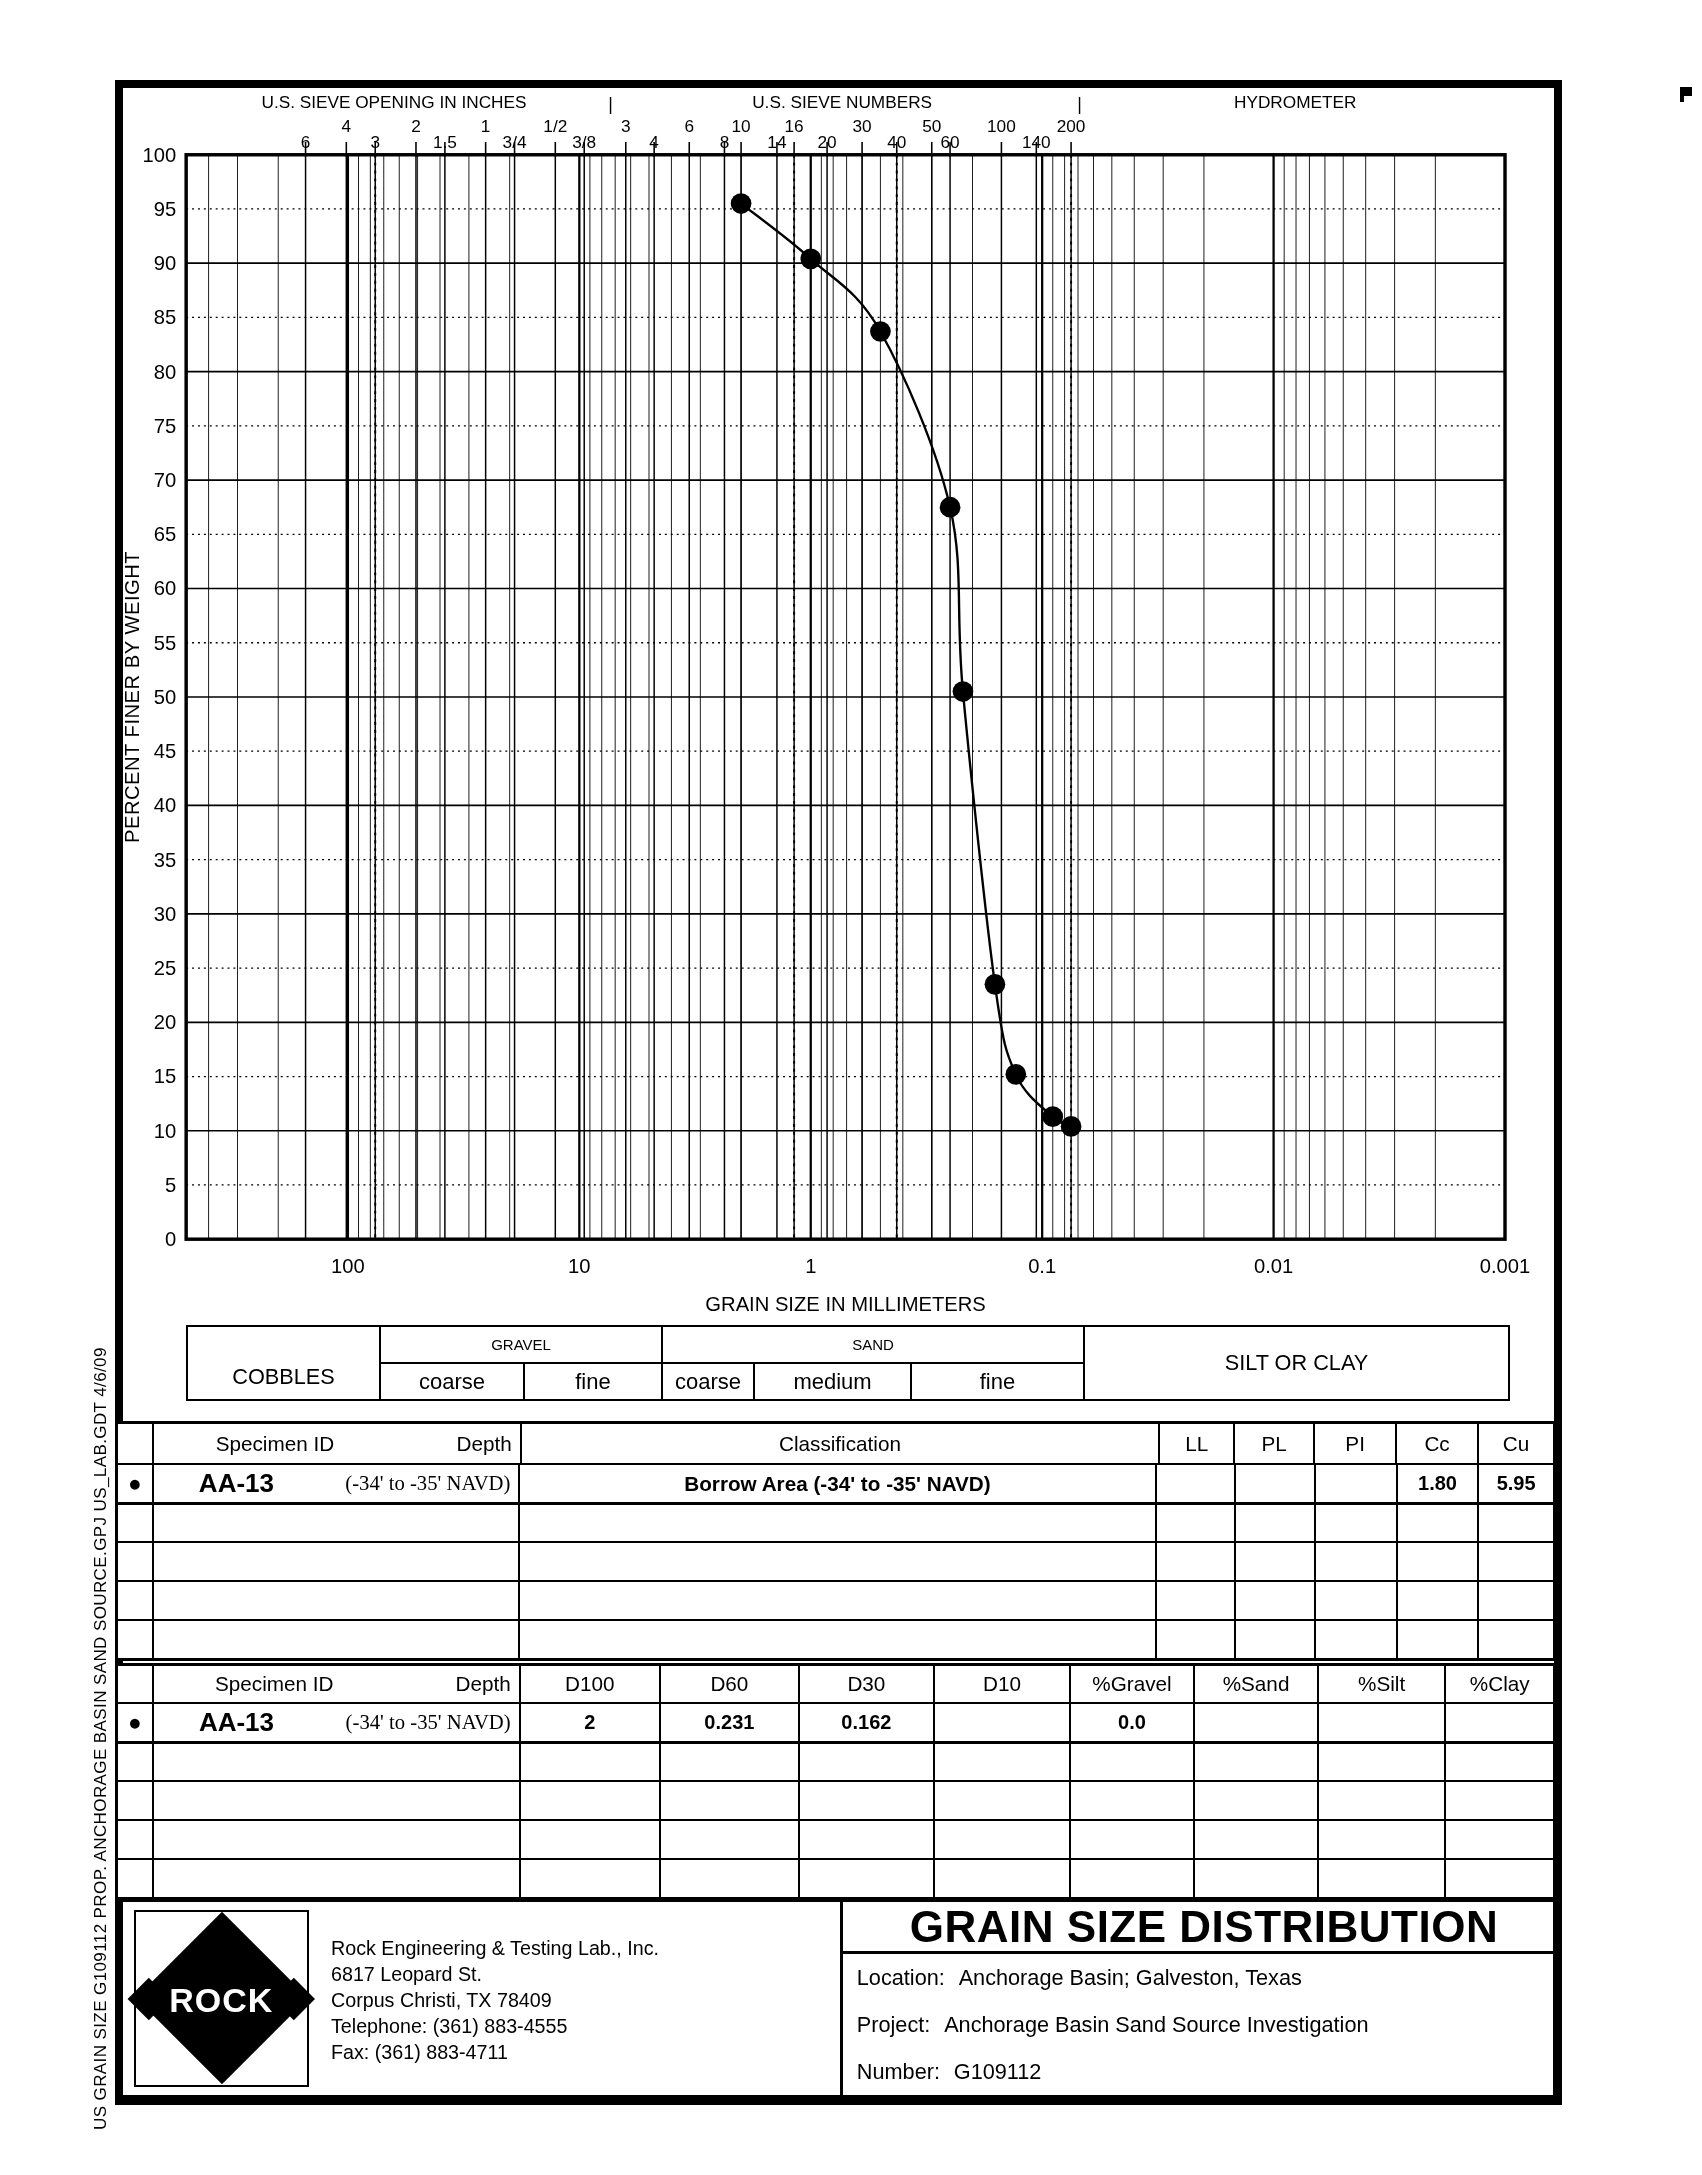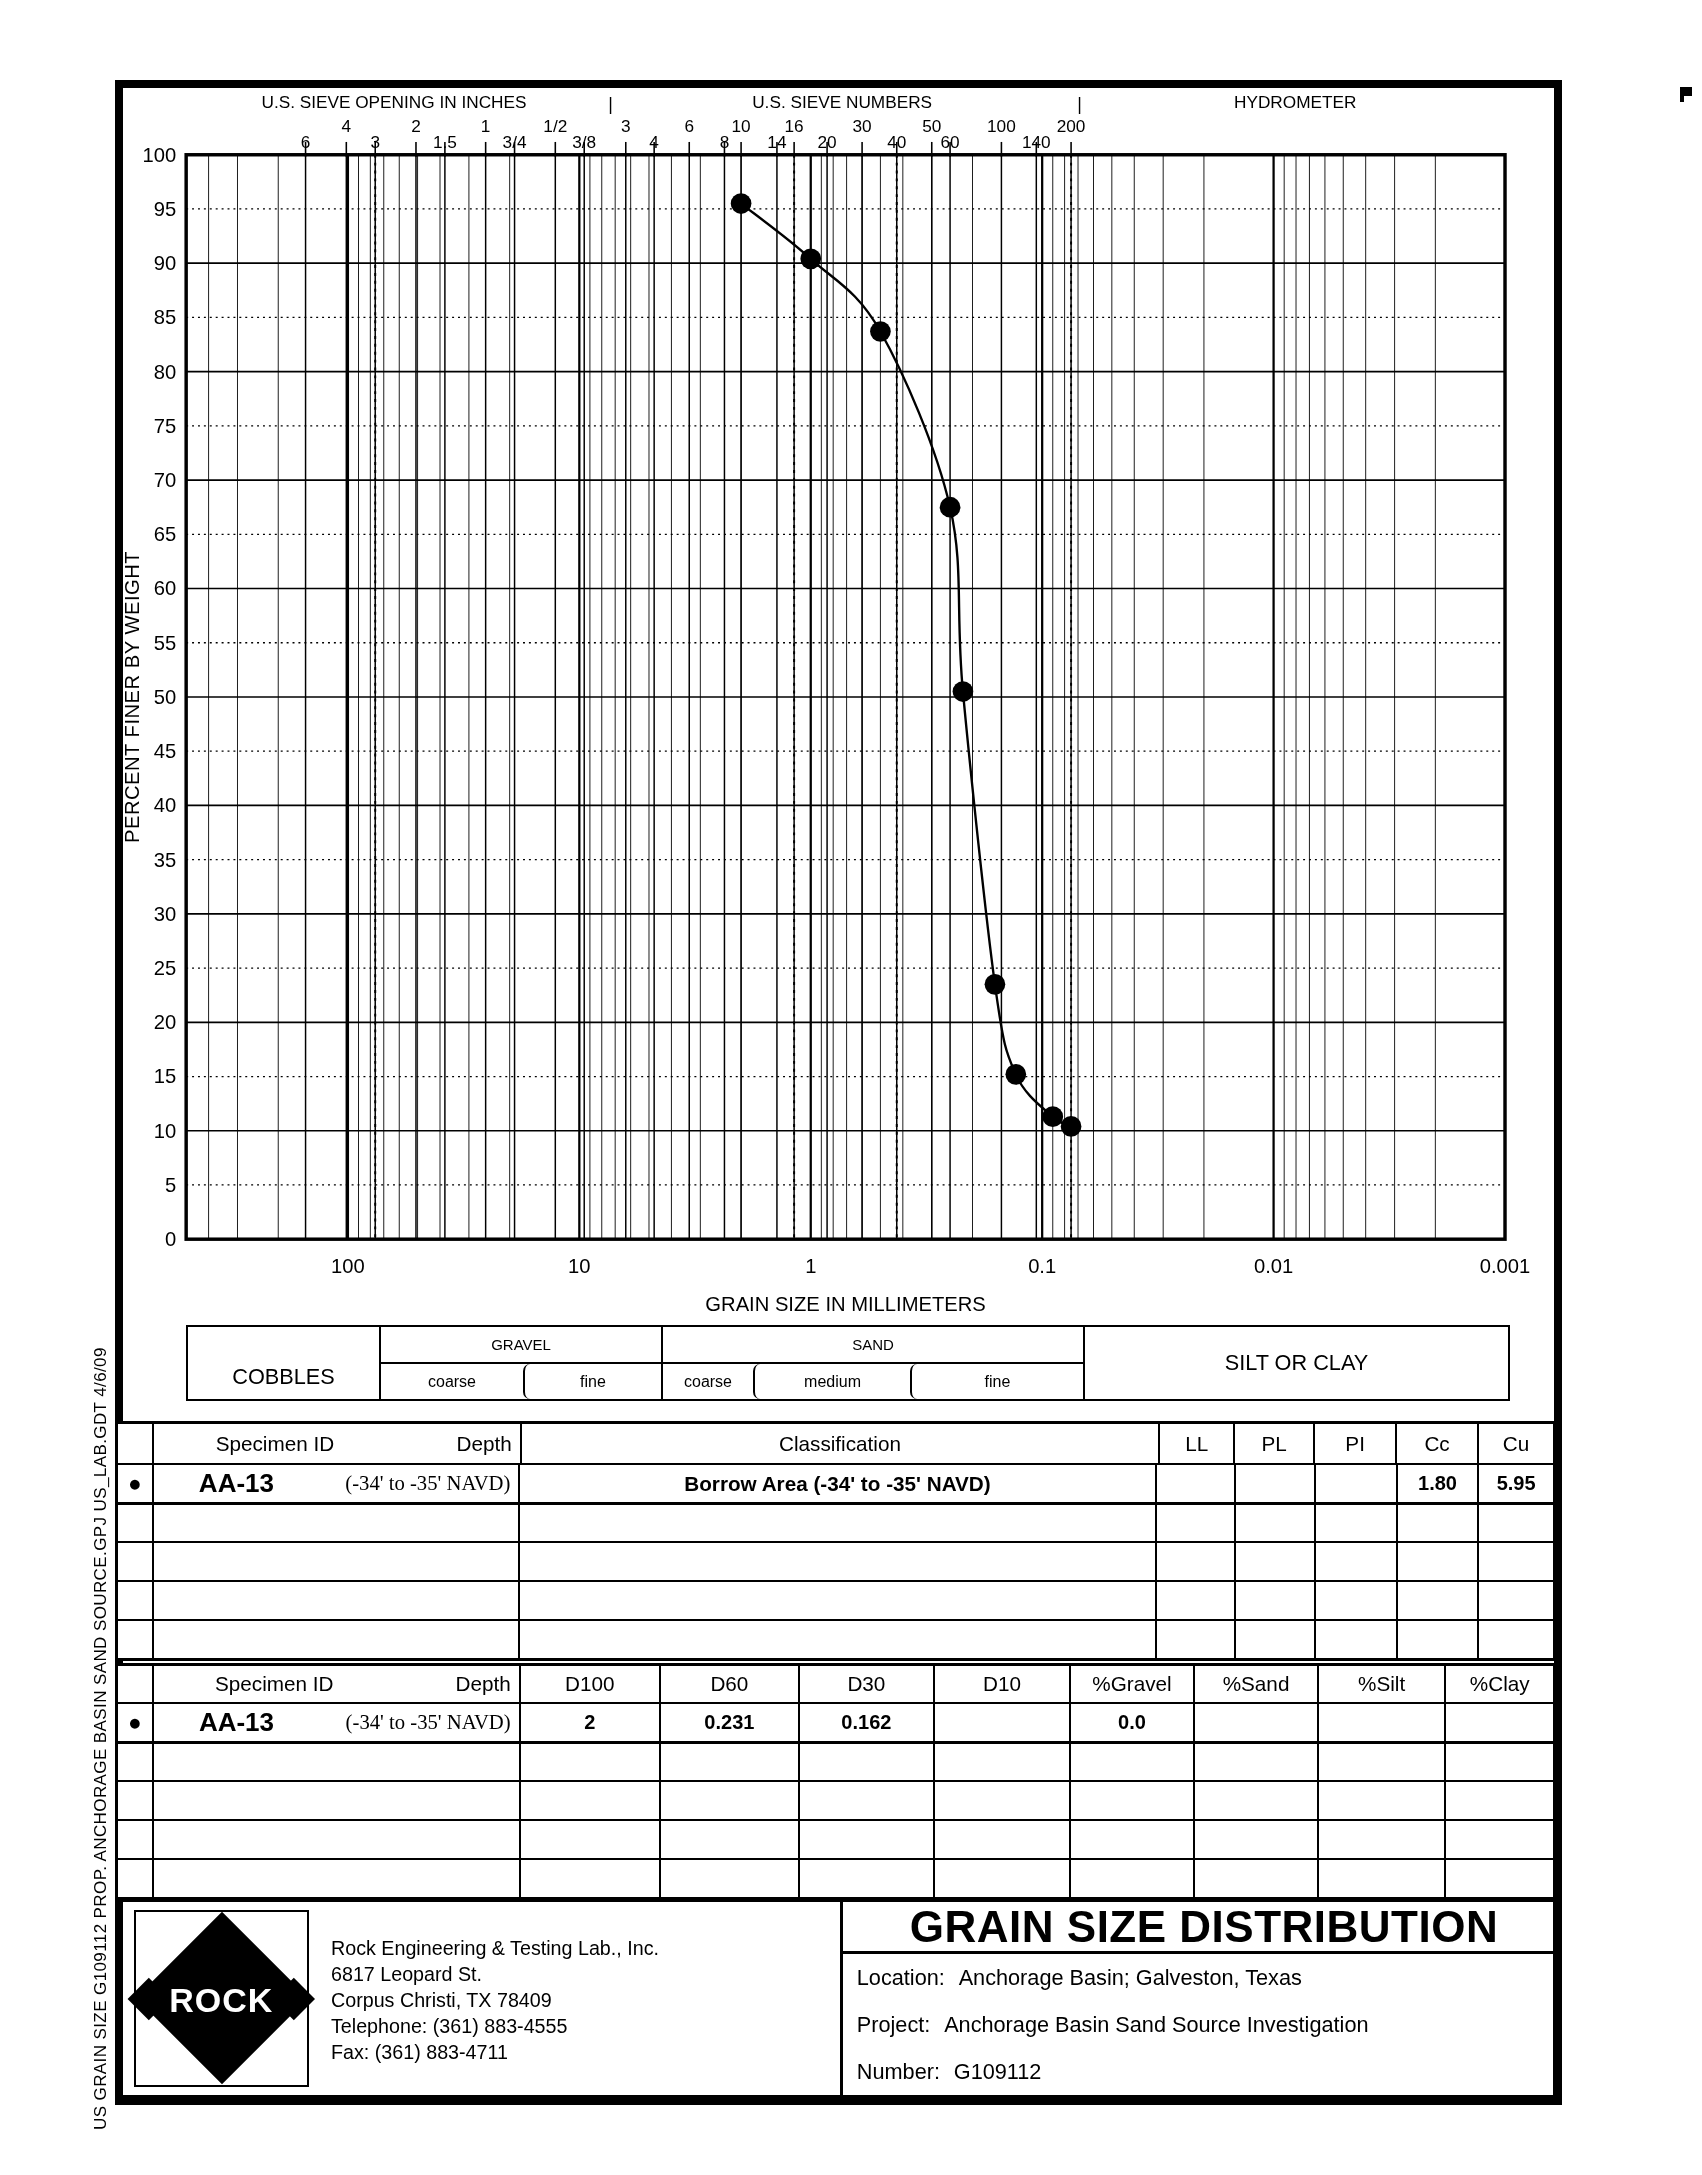--- a/index.html
+++ b/index.html
@@ -10,21 +10,21 @@
   .artifact-pole{position:absolute;left:1680px;top:87px;width:3.9px;height:14.8px;background:#000;}
   .artifact-flag{position:absolute;left:1683px;top:87px;width:8.9px;height:8.9px;background:#000;}
 
   
   .classbar{position:absolute;left:186px;top:1325px;width:1324px;height:76px;border:2.5px solid #000;box-sizing:border-box;display:flex;}
   .cb-cell{box-sizing:border-box;border-left:2.5px solid #000;display:flex;align-items:center;justify-content:center;font-size:21.7px;}
   .cb-cell:first-child{border-left:none;margin-top:28px;}
   .cb-group{box-sizing:border-box;border-left:2.5px solid #000;display:flex;flex-direction:column;}
   .cb-group-label{flex:1;display:flex;align-items:center;justify-content:center;font-size:15px;}
   .cb-subrow{flex:1;display:flex;border-top:2px solid #000;}
-  .cb-sub{box-sizing:border-box;border-left:2px solid #000;display:flex;align-items:center;justify-content:center;font-size:16px;border-radius:7px;}
+  .cb-sub{box-sizing:border-box;border-left:2px solid #000;display:flex;align-items:center;justify-content:center;font-size:22px;}
   .cb-sub:first-child{border-left:none;}
 
   
   .spec-table{position:absolute;left:115px;width:1441px;border:3px solid #000;box-sizing:border-box;background:#fff;}
   .trow{display:flex;border-top:2.5px solid #000;box-sizing:border-box;}
   .trow.first{border-top:none;}
   .trow.after-data{border-top:3.9px solid #000;}
   .tc{box-sizing:border-box;border-left:2.5px solid #000;display:flex;align-items:center;justify-content:center;font-size:20.7px;overflow:hidden;}
   .tc:first-child{border-left:none;}
   .tc.combined{justify-content:space-between;}

